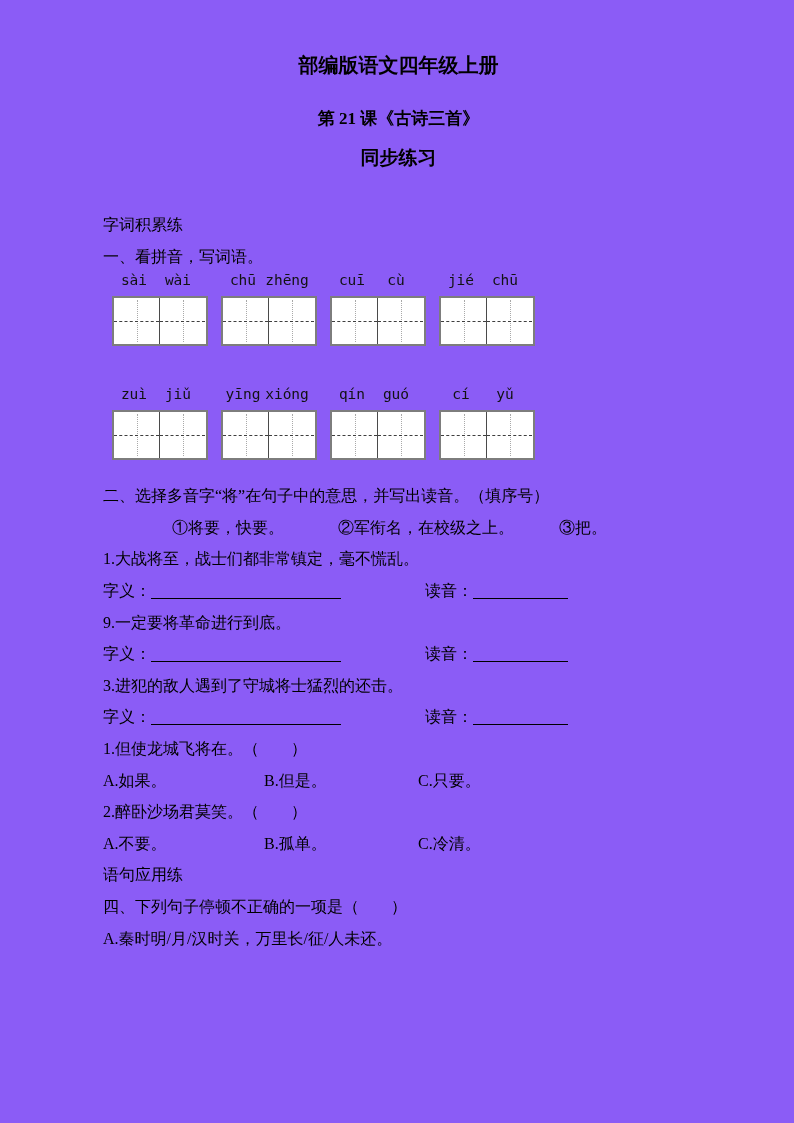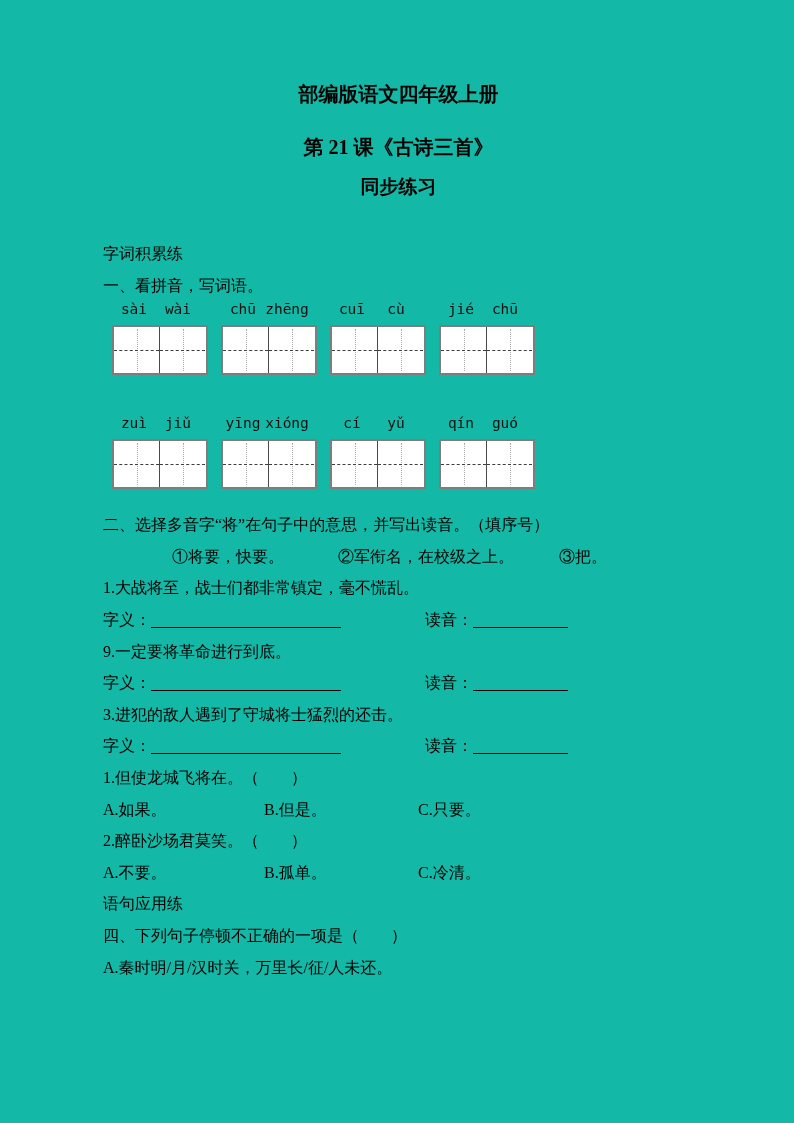--- a/index.html
+++ b/index.html
@@ -1,29 +1,29 @@
 <!DOCTYPE html>
 <html><head>
 <meta charset="utf-8">
 <style>
   * { margin:0; padding:0; box-sizing:border-box; }
   html,body { background:#ffffff; }
   .page {
     position:relative;
     width:794px; height:1123px;
     margin:0 auto;
-    background:#14b8a6;
+    background:#8b5cf6;
     color:#000000;
     font-family:"Liberation Serif", serif;
     font-size:16px;
-    padding:81px 100px 0 103px;
+    padding:52px 100px 0 103px;
     overflow:hidden;
   }
   .t1 { font-size:20px; font-weight:bold; text-align:center; line-height:26px; }
-  .t2 { font-size:20px; font-weight:bold; text-align:center; line-height:25px; margin-top:28px; }
+  .t2 { font-size:17px; font-weight:bold; text-align:center; line-height:25px; margin-top:28px; }
   .t3 { font-size:19px; font-weight:bold; text-align:center; line-height:25px; margin-top:14px; }
 
   .line { line-height:31.6px; height:31.6px; white-space:nowrap; }
   .bold { font-weight:normal; }
   .first-body { margin-top:39px; }
 
   
   .def1 { margin-left:69px; }
   .def2 { margin-left:50px; }
   .def3 { margin-left:41px;text-align:right; }
@@ -165,38 +165,38 @@
             <i class="h"></i>
           </div>
         <div class="cell right">
             <i class="v"></i>
             <i class="h"></i>
           </div>
       </div>
     </div>
     <div class="pin-group">
       <div class="pinyin-pair">
+        <span>qín</span>
+        <span>guó</span>
+      </div>
+      <div class="tian-grid">
+        <div class="cell left">
+            <i class="v"></i>
+            <i class="h"></i>
+          </div>
+        <div class="cell right">
+            <i class="v"></i>
+            <i class="h"></i>
+          </div>
+      </div>
+    </div>
+    <div class="pin-group">
+      <div class="pinyin-pair">
         <span>cí</span>
         <span>yǔ</span>
-      </div>
-      <div class="tian-grid">
-        <div class="cell left">
-            <i class="v"></i>
-            <i class="h"></i>
-          </div>
-        <div class="cell right">
-            <i class="v"></i>
-            <i class="h"></i>
-          </div>
-      </div>
-    </div>
-    <div class="pin-group">
-      <div class="pinyin-pair">
-        <span>qín</span>
-        <span>guó</span>
       </div>
       <div class="tian-grid">
         <div class="cell left">
             <i class="v"></i>
             <i class="h"></i>
           </div>
         <div class="cell right">
             <i class="v"></i>
             <i class="h"></i>
           </div>

